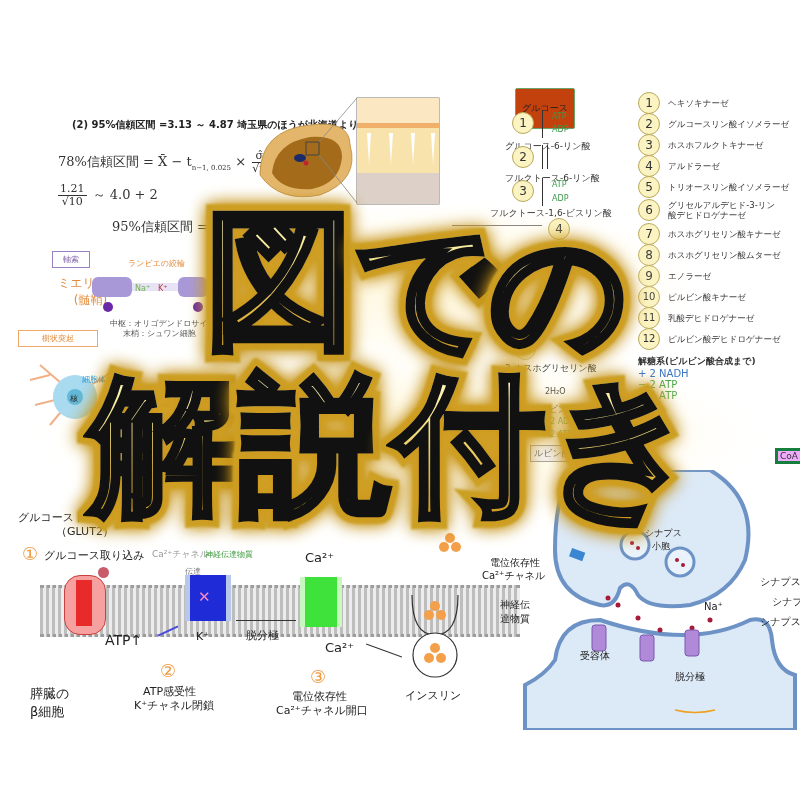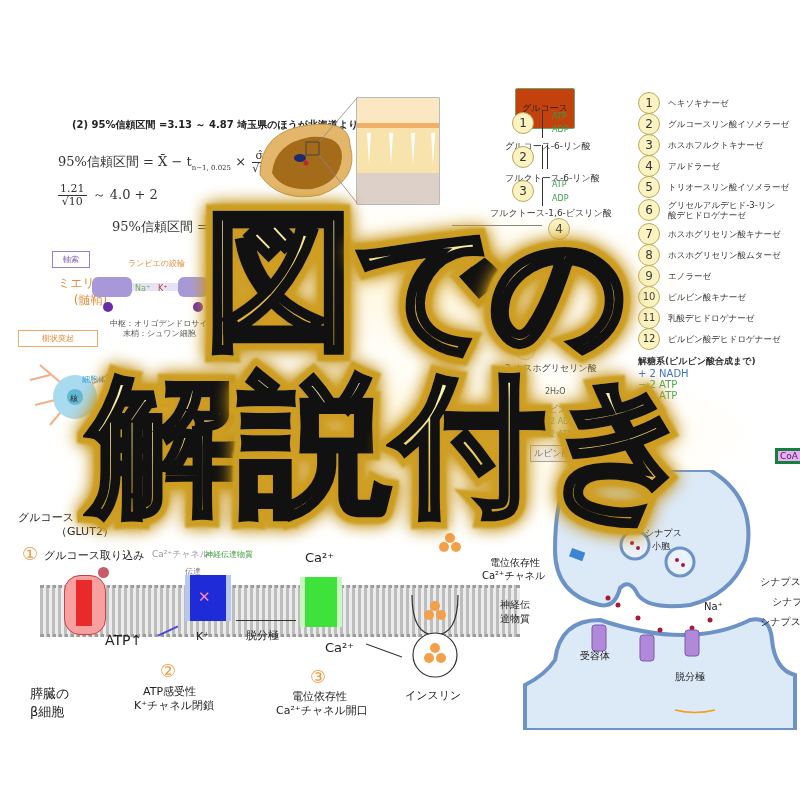--- a/index.html
+++ b/index.html
@@ -41,21 +41,21 @@
        white-space:nowrap;line-height:1;}
   .big-fill{position:absolute;font-weight:bold;white-space:nowrap;line-height:1;font-family:"DejaVu Sans",sans-serif;
        color:#f3d565;-webkit-text-stroke:18px #caa022;filter:blur(1px) drop-shadow(0 0 8px #b8860b);}
 </style>
 </head>
 <body>
 
 <div class="abs stat-head">(2) 95%信頼区間 =3.13 ～ 4.87  埼玉県のほうが北海道より最</div>
 
 <div class="abs formula" style="left:58px;top:150px;">
-  <span>95%信頼区間 = X̄ − t</span><sub style="font-size:7px">n−1, 0.025</sub><span> × </span><span class="frac"><span class="num">σ̂</span><span>√n</span></span><span> ～ X̄ + t</span><sub style="font-size:7px">n</sub>
+  <span>78%信頼区間 = X̄ − t</span><sub style="font-size:7px">n−1, 0.025</sub><span> × </span><span class="frac"><span class="num">σ̂</span><span>√n</span></span><span> ～ X̄ + t</span><sub style="font-size:7px">n</sub>
 </div>
 
 <div class="abs formula" style="left:56px;top:183px;">
   <span class="frac"><span class="num">1.21</span><span>√10</span></span><span> ～ 4.0 + 2</span>
 </div>
 
 <div class="abs formula" style="left:112px;top:218px;">95%信頼区間 = 3.13</div>
 
 <svg class="abs" style="left:250px;top:85px" width="190" height="125">
   <path d="M10 90 Q10 45 60 40 Q100 35 100 60 Q110 95 70 110 Q30 118 10 90Z" fill="#e3b66b" stroke="#c4954a"></path>

